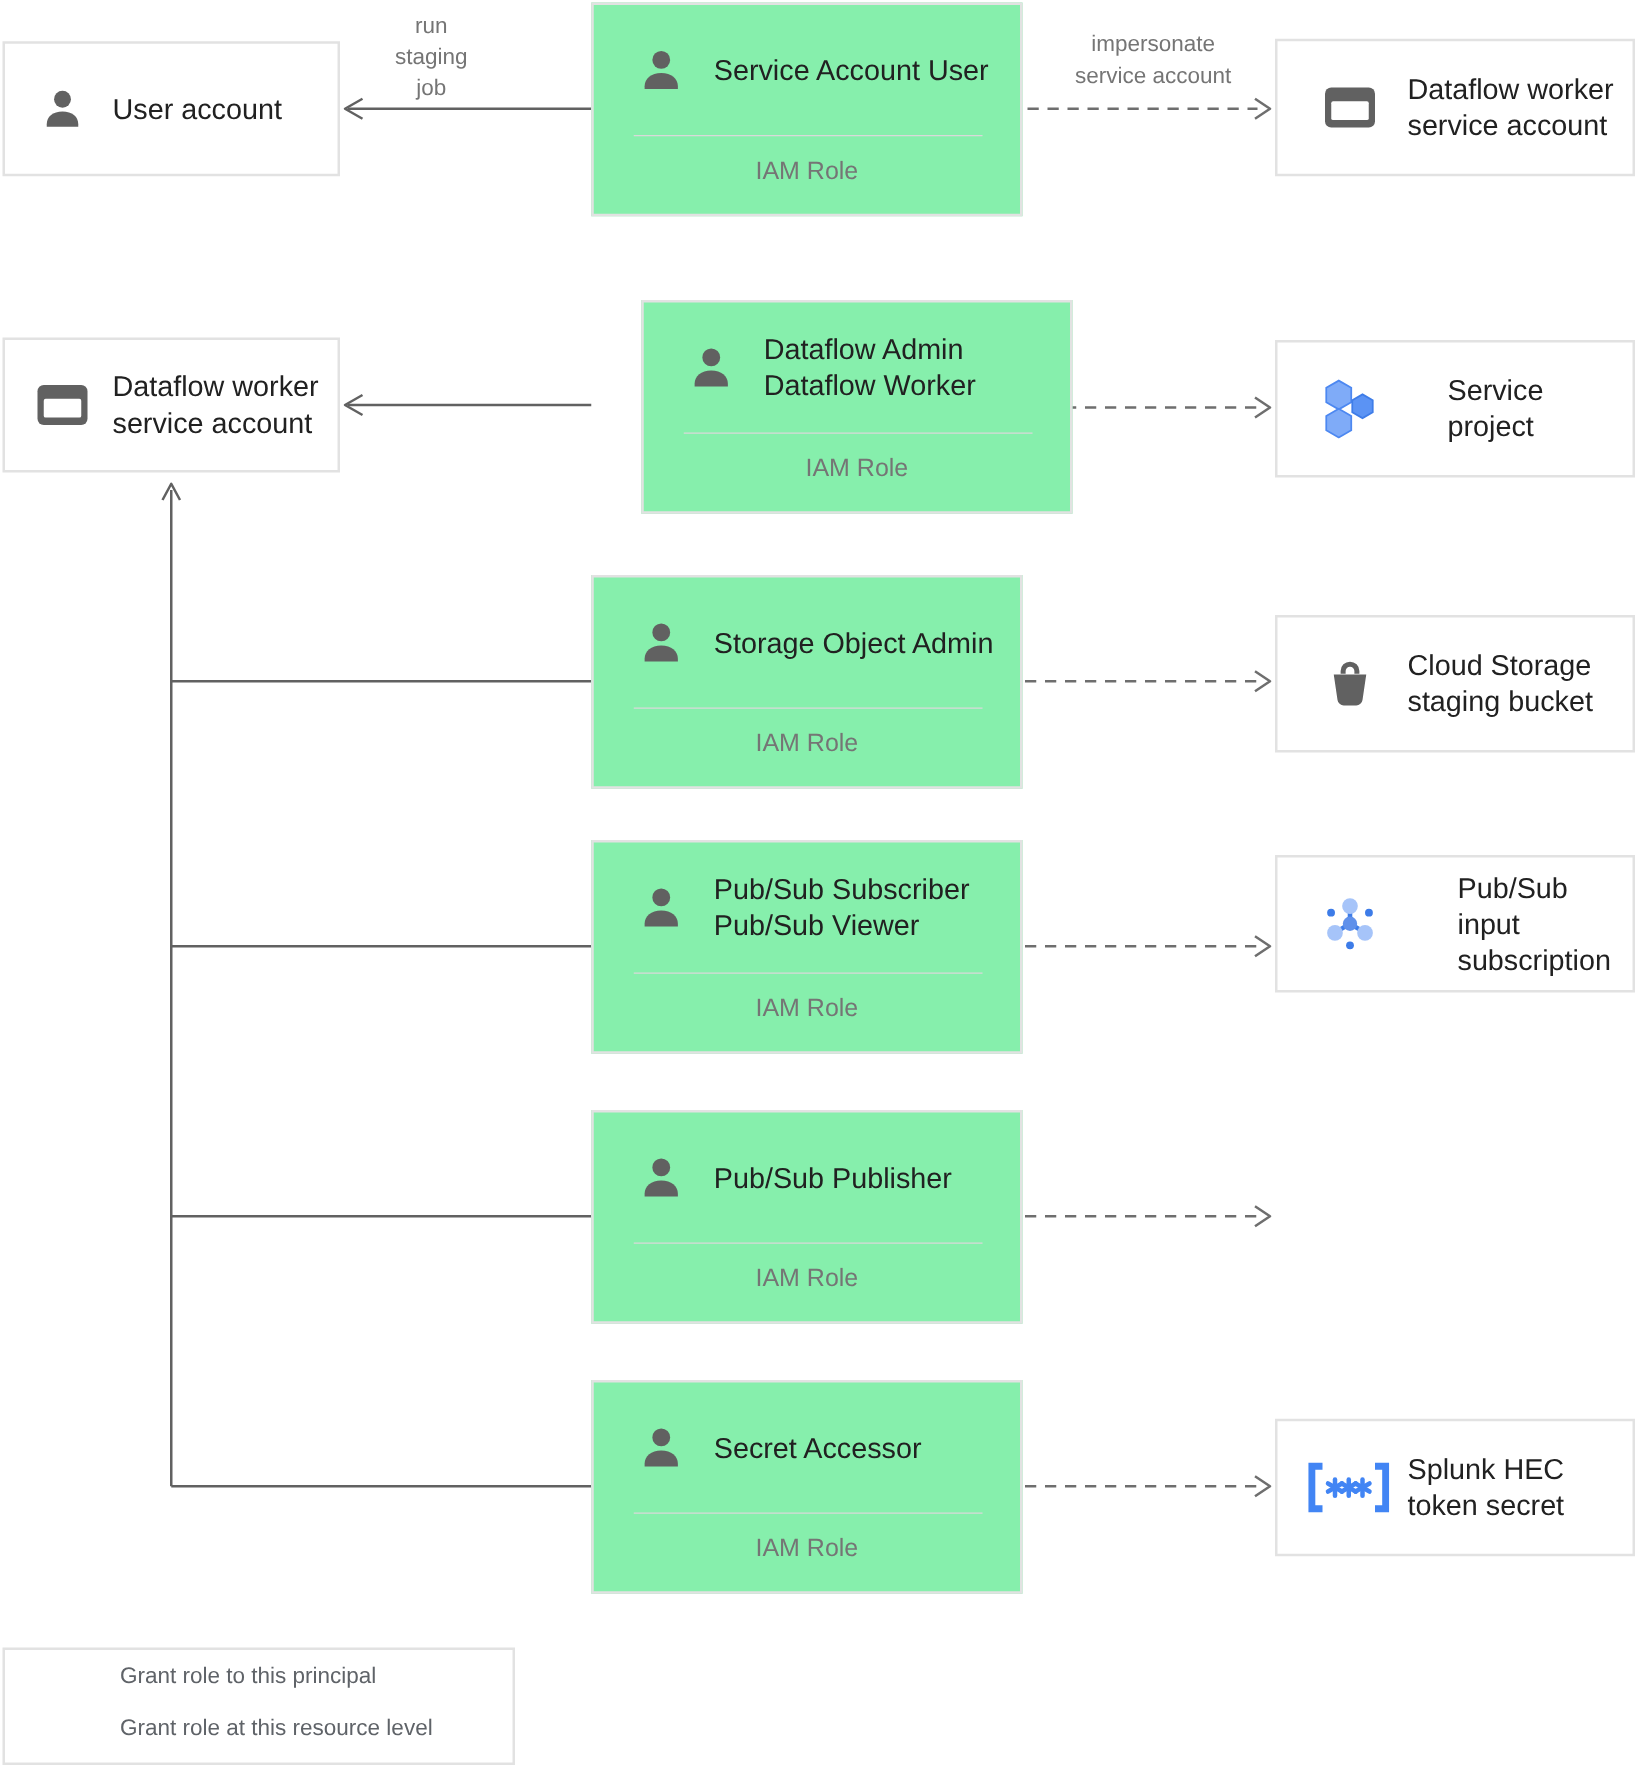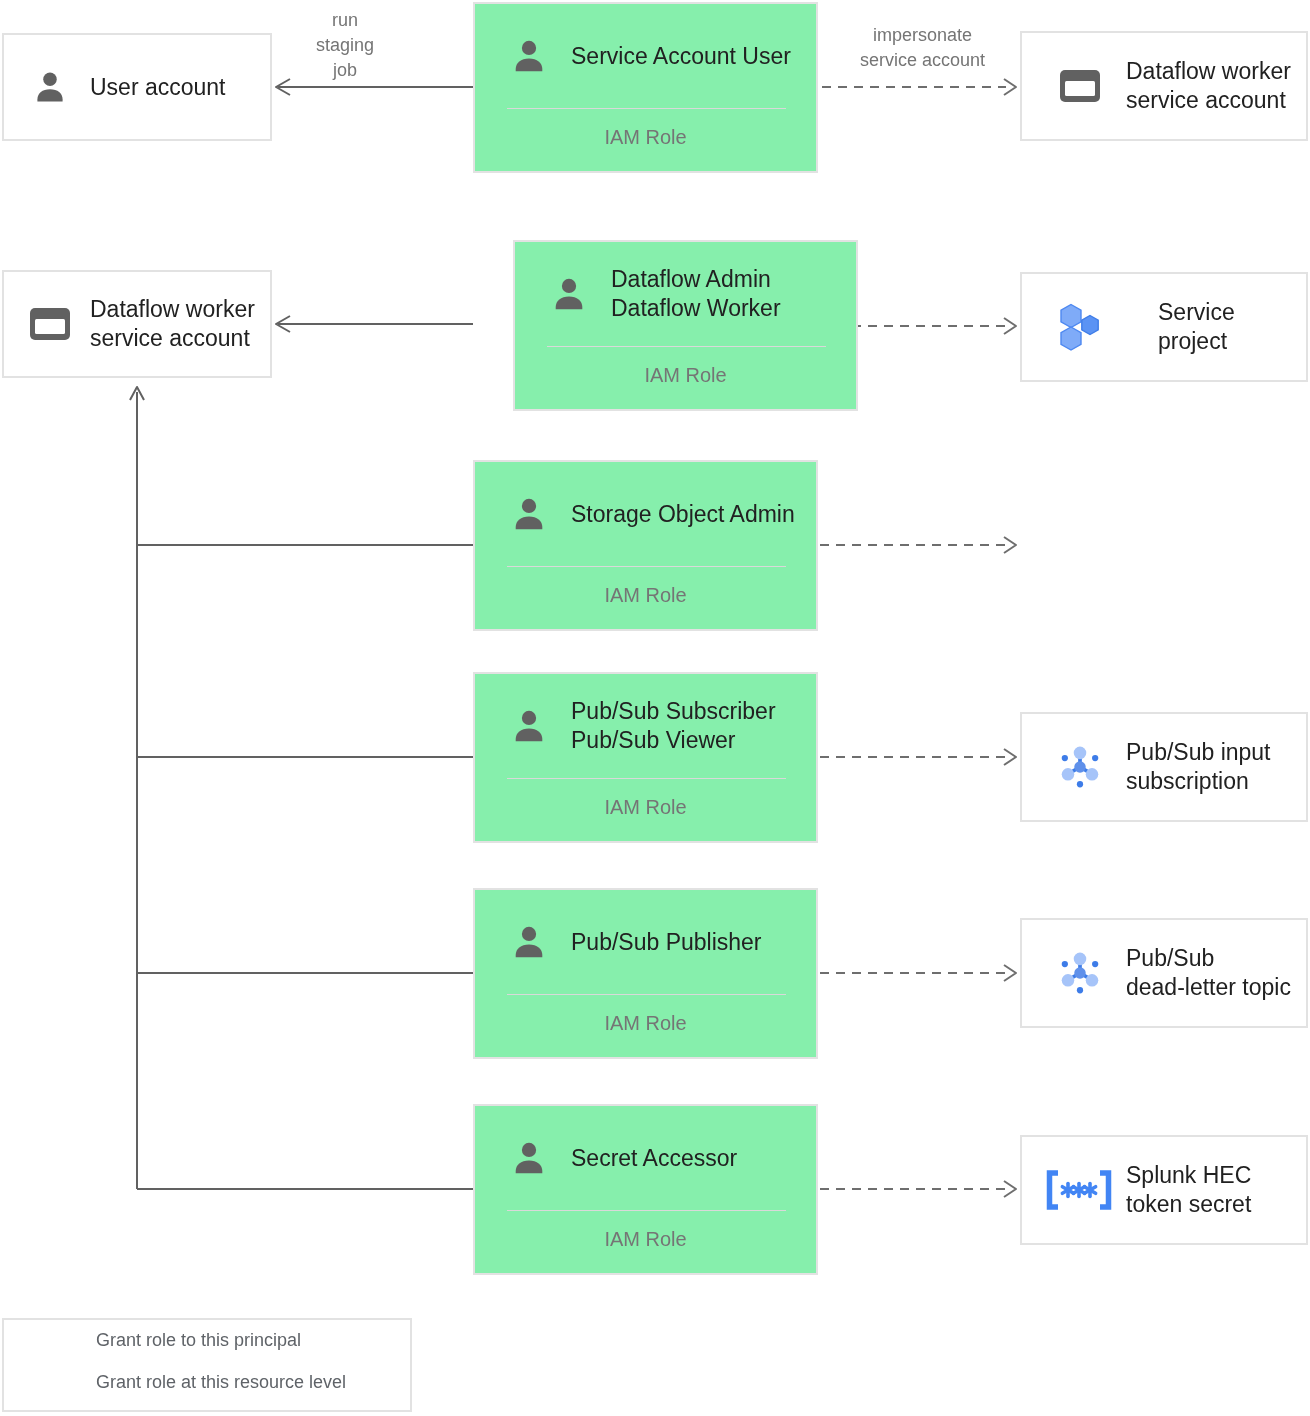--- a/index.html
+++ b/index.html
@@ -216,62 +216,52 @@
     <span class="icon-slot">
       <svg width="48" height="48" viewBox="0 0 48 48">
         <polygon points="15,1.5 25,7.25 25,18.75 15,24.5 5,18.75 5,7.25" fill="#7fabf8" stroke="#4d88f1" stroke-width="1.4"></polygon>
         <polygon points="15,24 25,29.75 25,41.25 15,47 5,41.25 5,29.75" fill="#7fabf8" stroke="#4d88f1" stroke-width="1.4"></polygon>
         <polygon points="34,12.5 42.2,17.25 42.2,26.75 34,31.5 25.8,26.75 25.8,17.25" fill="#5b93f4" stroke="#3f7de8" stroke-width="1.4"></polygon>
       </svg>
     </span>
     <div class="node-label">Service project</div>
   </div>
 
-
-  <div class="box node-box resource" style="left:1020px;top:712px;width:288px;height:110px;">
+  <div class="box node-box resource" style="left:1020px;top:492px;width:288px;height:110px;">
+    <span class="icon-slot">
+      <svg width="40" height="40" viewBox="0 0 40 40" fill="none">
+        <path d="M14.5 12 V9.8 a5.5 5.5 0 0 1 11 0 V12" stroke="#616161" stroke-width="4"></path>
+        <path d="M7 12.5 h26 l-3 20.5 a5 5 0 0 1 -5 4.3 h-10 a5 5 0 0 1 -5 -4.3 z" fill="#616161"></path>
+      </svg>
+    </span>
+    <div class="node-label">Cloud Storage
+staging bucket</div>
+  </div>
+
+  <div class="box node-box resource" style="left:1020px;top:684px;width:288px;height:110px;gap:40px;">
     <span class="icon-slot">
       <svg width="46" height="46" viewBox="0 0 44 44">
         <g stroke="#3d7ce8" stroke-width="3.5">
           <line x1="22" y1="22" x2="22" y2="9"></line>
           <line x1="22" y1="22" x2="10.8" y2="28.6"></line>
           <line x1="22" y1="22" x2="33.2" y2="28.6"></line>
         </g>
         <circle cx="22" cy="8.5" r="6" fill="#a6c4f9"></circle>
         <circle cx="10.5" cy="29" r="6" fill="#a6c4f9"></circle>
         <circle cx="33.5" cy="29" r="6" fill="#a6c4f9"></circle>
         <circle cx="22" cy="22" r="5.5" fill="#5f90ea"></circle>
         <circle cx="7.5" cy="13.5" r="3" fill="#3d7ce8"></circle>
         <circle cx="36.5" cy="13.5" r="3" fill="#3d7ce8"></circle>
         <circle cx="22" cy="38.5" r="3" fill="#3d7ce8"></circle>
       </svg>
     </span>
     <div class="node-label">Pub/Sub input
 subscription</div>
   </div>
 
-  <div class="box node-box resource" style="left:1020px;top:918px;width:288px;height:110px;">
-    <span class="icon-slot">
-      <svg width="46" height="46" viewBox="0 0 44 44">
-        <g stroke="#3d7ce8" stroke-width="3.5">
-          <line x1="22" y1="22" x2="22" y2="9"></line>
-          <line x1="22" y1="22" x2="10.8" y2="28.6"></line>
-          <line x1="22" y1="22" x2="33.2" y2="28.6"></line>
-        </g>
-        <circle cx="22" cy="8.5" r="6" fill="#a6c4f9"></circle>
-        <circle cx="10.5" cy="29" r="6" fill="#a6c4f9"></circle>
-        <circle cx="33.5" cy="29" r="6" fill="#a6c4f9"></circle>
-        <circle cx="22" cy="22" r="5.5" fill="#5f90ea"></circle>
-        <circle cx="7.5" cy="13.5" r="3" fill="#3d7ce8"></circle>
-        <circle cx="36.5" cy="13.5" r="3" fill="#3d7ce8"></circle>
-        <circle cx="22" cy="38.5" r="3" fill="#3d7ce8"></circle>
-      </svg>
-    </span>
-    <div class="node-label">Pub/Sub
-dead-letter topic</div>
-  </div>
 
   <div class="box node-box resource secret-slot" style="left:1020px;top:1135px;width:288px;height:110px;">
     <span class="icon-slot">
       <svg width="72" height="44" viewBox="0 0 72 44" fill="none">
         <path d="M15 5 H6.5 V39 H15" stroke="#4285f4" stroke-width="5.5"></path>
         <path d="M57 5 H65.5 V39 H57" stroke="#4285f4" stroke-width="5.5"></path>
         <g stroke="#4285f4" stroke-width="3.6" stroke-linecap="round">
           <line x1="25" y1="15.5" x2="25" y2="28.5"></line>
           <line x1="19.4" y1="18.75" x2="30.6" y2="25.25"></line>
           <line x1="19.4" y1="25.25" x2="30.6" y2="18.75"></line>

